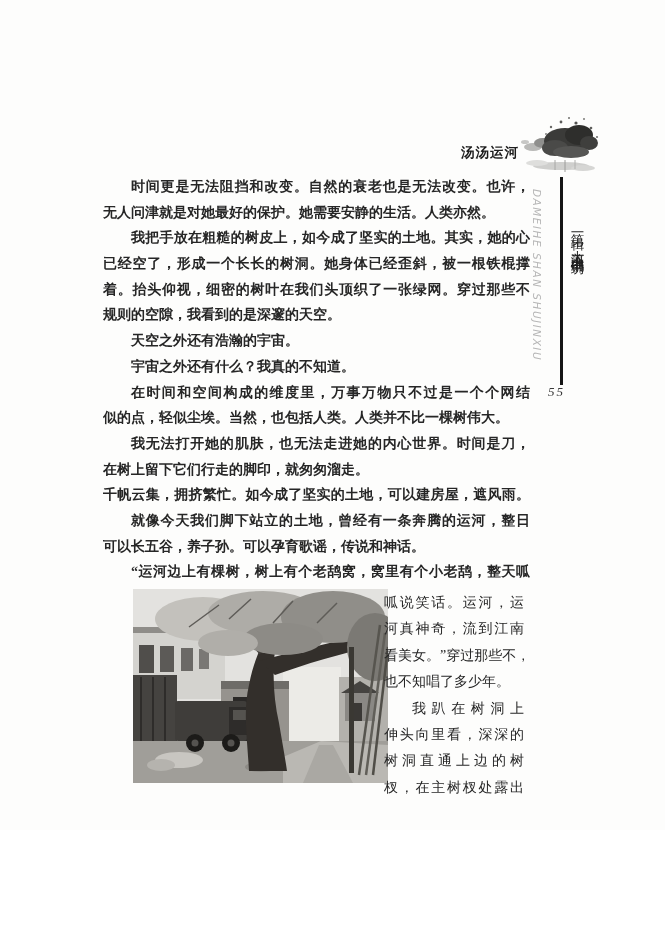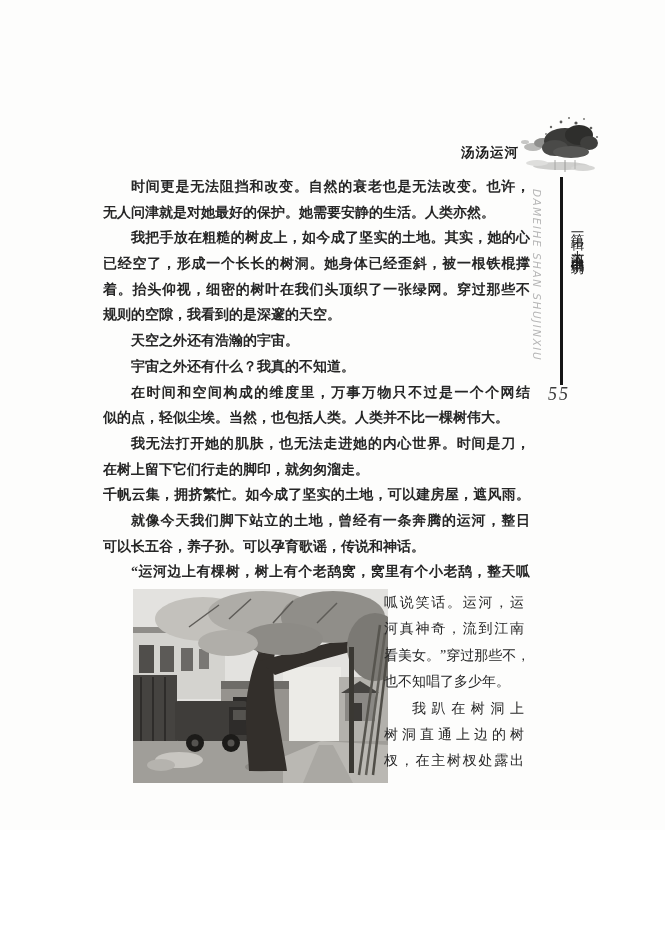--- a/index.html
+++ b/index.html
@@ -28,21 +28,21 @@
     transform:rotate(90deg);transform-origin:0 0;
   }
   .cn-vert{
     position:absolute;left:570px;top:223px;
     writing-mode:vertical-rl;text-orientation:upright;
     font-size:13.5px;color:#1e1e1e;letter-spacing:2px;line-height:15px;
   }
   .cn-vert .series-name{margin-top:10px;display:inline;}
   .page-num{
     position:absolute;left:548px;top:384px;
-    font-style:italic;font-size:18px;letter-spacing:2px;color:#3a3a3a;
+    font-style:italic;font-size:13px;letter-spacing:2px;color:#3a3a3a;
   }
   
   .body-col{position:absolute;left:103px;top:174px;width:427px;font-weight:bold;}
   .line{
     height:25.7px;line-height:25.7px;font-size:14px;
     text-align:justify;text-align-last:justify;
     overflow:hidden;white-space:nowrap;
   }
   .side-col{position:absolute;left:384px;top:590px;width:140px;}
   .side-col .line{height:26.4px;line-height:26.4px;}
@@ -181,17 +181,18 @@
       <line x1="240" y1="186" x2="255" y2="58" stroke="#504e48" stroke-width="2.5"></line>
     </svg>
   </div>
 
   <div class="side-col">
     <div class="line">呱说笑话。运河，运</div>
     <div class="line">河真神奇，流到江南</div>
     <div class="line">看美女。”穿过那些不，</div>
     <div class="line end">也不知唱了多少年。</div>
     <div class="line indent">我趴在树洞上</div>
+    <div class="line">伸头向里看，深深的</div>
     <div class="line">树洞直通上边的树</div>
     <div class="line">杈，在主树杈处露出</div>
   </div>
 
 </div>
 
 </body></html>

